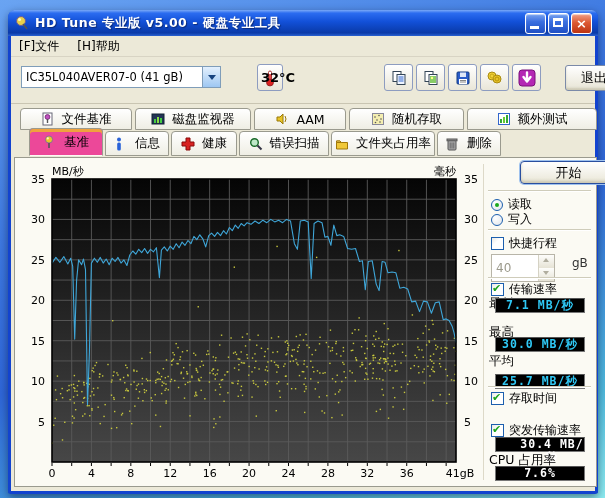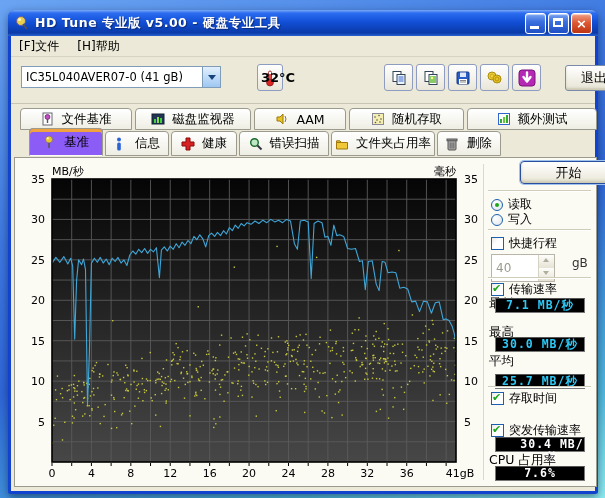--- a/index.html
+++ b/index.html
@@ -37,21 +37,21 @@
   .temp{position:absolute;left:250px;top:13px;font-weight:bold;font-size:13px;}
   .exitbtn{position:absolute;left:530px;top:8px;width:58px;height:26px;border:1px solid #7b8aa8;border-radius:3px;
     background:linear-gradient(180deg,#ffffff,#e7e4d4);font-size:13px;font-family:inherit;
     box-shadow:inset 0 -2px 2px rgba(180,175,150,.5);}
   .tabs1{position:absolute;left:9px;top:98px;display:flex;gap:3px;}
   .tabs2{position:absolute;left:18px;top:121px;display:flex;gap:2px;z-index:3;}
   .tab{height:22px;display:flex;align-items:center;justify-content:center;gap:6px;
     background:linear-gradient(180deg,#ffffff,#efeee4);border:1px solid #9a9a8e;border-radius:4px 4px 0 0;
     padding:0 10px;box-sizing:border-box;font-size:12.5px;white-space:nowrap;}
   .tabs2 .tab{height:25px;}
-  .tab.active{background:#8b5cf6;height:28px;margin-top:-3px;border-bottom:1px solid #fbfaf3;
+  .tab.active{background:#ec4899;height:28px;margin-top:-3px;border-bottom:1px solid #fbfaf3;
     box-shadow:inset 0 3px 0 #efa23e;z-index:4;}
   .page{position:absolute;left:3px;top:147px;width:583px;height:330px;background:#fbfaf3;
     border:1px solid #9a9a8e;box-sizing:border-box;}
   .chart{position:absolute;left:3px;top:5px;}
   .axt{font:11px "DejaVu Sans",sans-serif;fill:#000;}
   .panel{position:absolute;left:468px;top:0;width:113px;height:328px;}
   .vsep{position:absolute;left:0;top:6px;width:1px;height:316px;background:#ddd9c8;}
   .startbtn{position:absolute;left:13px;top:3px;width:97px;height:23px;border:1px solid #2a4f9f;border-radius:4px;
     background:linear-gradient(180deg,#ffffff,#e9e6d6);font-size:13px;font-family:inherit;
     box-shadow:0 0 0 1px #9fc2ee, inset 0 -2px 3px rgba(170,165,140,.5);}

